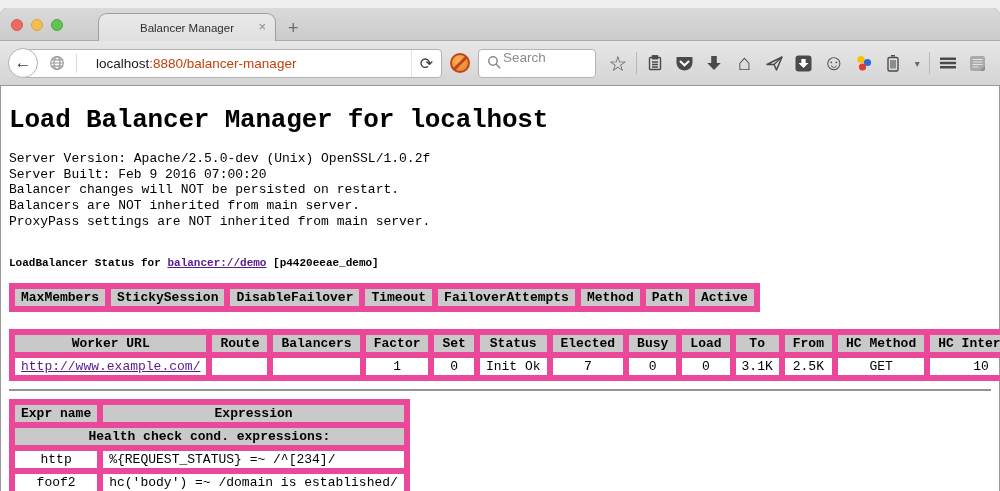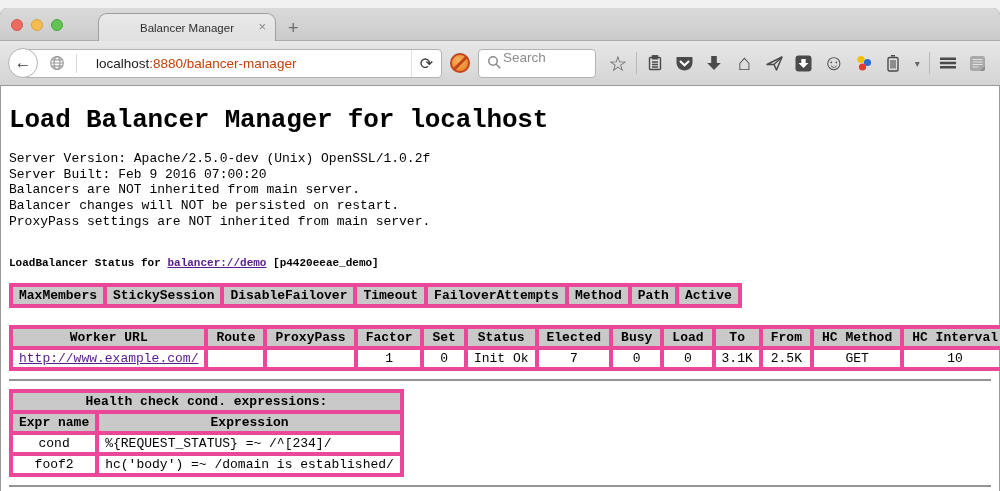--- a/index.html
+++ b/index.html
@@ -81,21 +81,21 @@
   .vsep { width:1px; height:22px; background:#b8b8b8; flex:0 0 auto; }
   .caret { font-size:10px; color:#666; width:12px; }
 
   
   .content { padding:0 9px; font-family:Liberation Mono, monospace; color:#000; }
   h1 { font-size:26px; font-weight:bold; margin-top:19px; letter-spacing:-0.2px; }
   .info { margin-top:16px; font-size:13px; line-height:1.21; }
   .status-h { margin-top:27px; font-size:11px; font-weight:bold; }
   a.lnk { color:#551a8b; text-decoration:underline; }
   table { border-collapse:collapse; font-size:13px; }
-  th, td { border:4px solid #ec4899; padding:1px 6px; text-align:center; white-space:nowrap; height:19px; }
+  th, td { border:6px solid #ec4899; padding:1px 6px; text-align:center; white-space:nowrap; height:19px; }
   th { background:#c9c9c9; font-weight:bold; }
   td.cell-left { text-align:left; }
   .t1 { margin-top:14px; }
   .t2 { margin-top:17px; }
   .t2 th { padding:1px 8px; }
   .t3 { margin-top:3px; }
   hr.rule { border:none; border-top:2px solid #949494; margin:8px 0 8px 0; }
 </style>
 </head>
 <body>
@@ -222,22 +222,22 @@
       </span>
     </div>
   </div>
 
   <div class="content">
     <h1>Load Balancer Manager for localhost</h1>
 
     <div class="info">
       <div>Server Version: Apache/2.5.0-dev (Unix) OpenSSL/1.0.2f</div>
       <div>Server Built: Feb 9 2016 07:00:20</div>
+      <div>Balancer changes will NOT be persisted on restart.</div>
       <div>Balancers are NOT inherited from main server.</div>
-      <div>Balancer changes will NOT be persisted on restart.</div>
       <div>ProxyPass settings are NOT inherited from main server.</div>
     </div>
 
     <div class="status-h"><span>LoadBalancer Status for </span><a class="lnk" href="#">balancer://demo</a><span> [p4420eeae_demo]</span></div>
 
     <table class="t1">
       <tbody>
           <tr>
         <th>MaxMembers</th>
         <th>StickySession</th>
@@ -249,21 +249,21 @@
         <th>Active</th>
       </tr>
     </tbody>
       </table>
 
     <table class="t2">
       <tbody>
           <tr>
         <th>Worker URL</th>
         <th>Route</th>
-        <th>ProxyPass</th>
+        <th>Balancers</th>
         <th>Factor</th>
         <th>Set</th>
         <th>Status</th>
         <th>Elected</th>
         <th>Busy</th>
         <th>Load</th>
         <th>To</th>
         <th>From</th>
         <th>HC Method</th>
         <th>HC Interval</th>
@@ -288,28 +288,28 @@
 
       </tr>
     </tbody>
       </table>
 
     <hr class="rule">
 
     <table class="t3">
       <tbody>
           <tr>
-        <th colspan="2">Health check cond. expressions:</th>
-      </tr>
-      <tr>
         <th>Expr name</th>
         <th>Expression</th>
       </tr>
       <tr>
-        <td>cond</td>
+        <th colspan="2">Health check cond. expressions:</th>
+      </tr>
+      <tr>
+        <td>http</td>
         <td class="cell-left">%{REQUEST_STATUS} =~ /^[234]/</td>
       </tr>
       <tr>
         <td>foof2</td>
         <td class="cell-left">hc('body') =~ /domain is established/</td>
       </tr>
     </tbody>
       </table>
 
     <hr class="rule">

